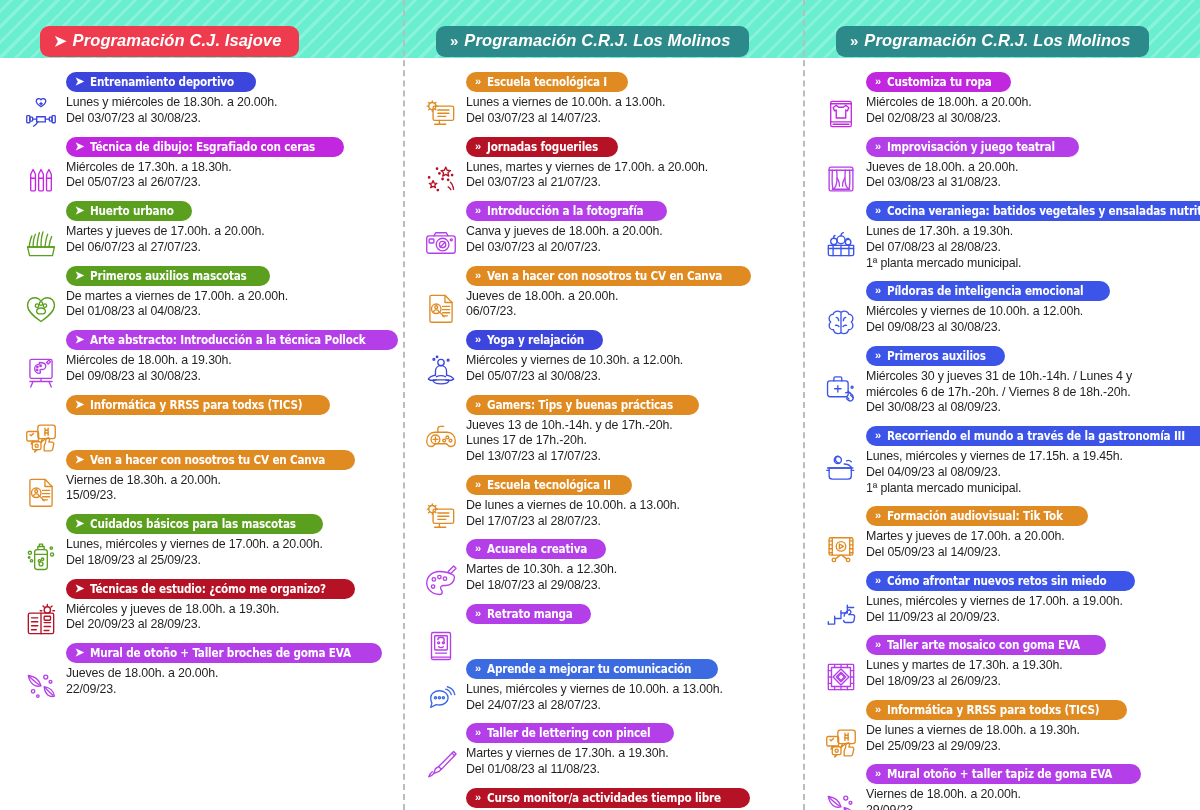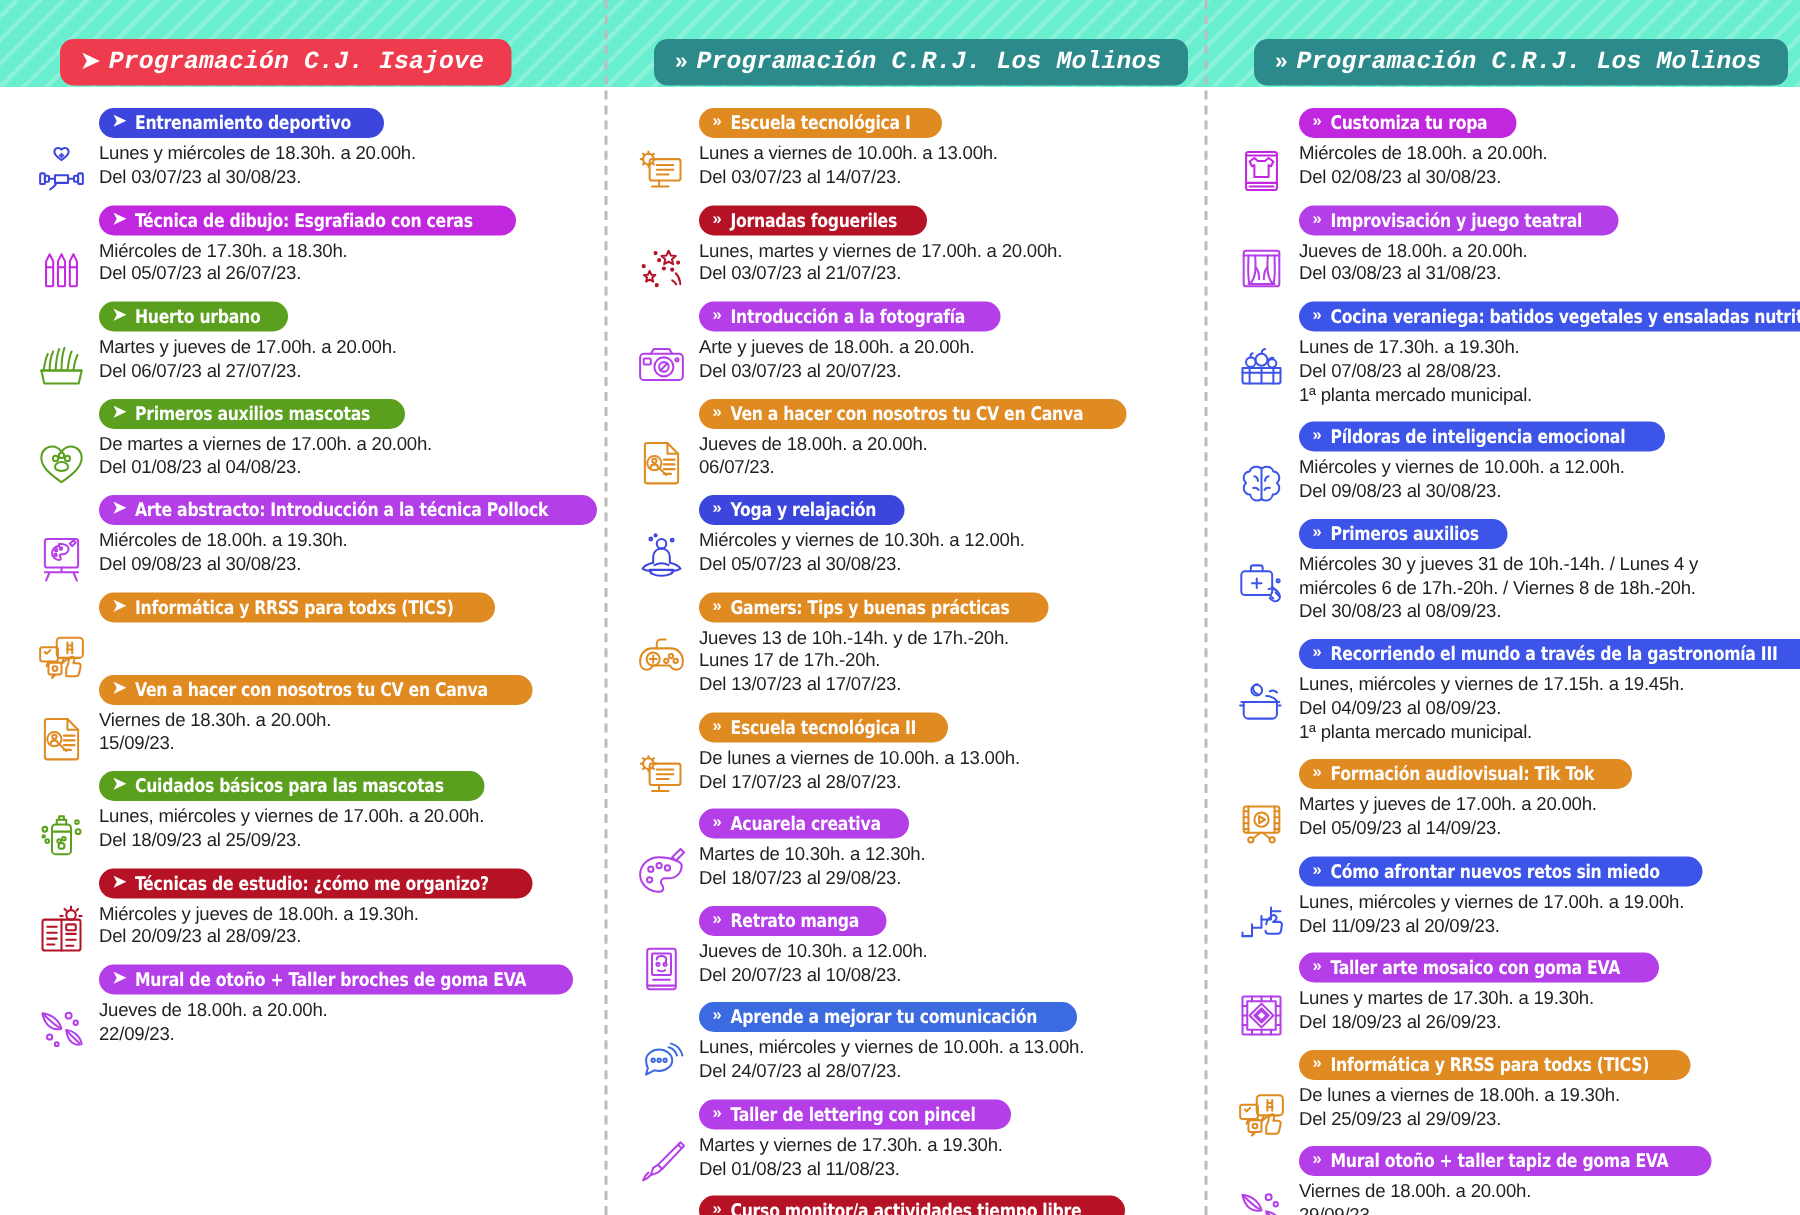--- a/index.html
+++ b/index.html
@@ -54,21 +54,21 @@
     padding: 5px 18px 7px 14px;
     border-radius: 9px;
     color: #ffffff;
     white-space: nowrap;
   }
   .col-header .hdr-arrow {
     font-size: 15px; font-weight: bold; line-height: 1;
     letter-spacing: -2px;
   }
   .col-header .hdr-title {
-    font-family: Liberation Mono, monospace;
+    font-family: Liberation Sans, sans-serif;
     font-style: italic;
     font-weight: bold;
     font-size: 16.5px;
     letter-spacing: .1px;
   }
 
   
   .activities { padding: 14px 8px 0 8px; }
   .activity {
     position: relative;
@@ -356,21 +356,21 @@
                 <circle cx="26" cy="26" r="8"></circle>
                 <circle cx="26" cy="26" r="4"></circle>
                 <path d="M29 23l-6 6"></path>
                 <rect x="9" y="19" width="6" height="5" rx="1"></rect>
                 <circle cx="37" cy="20" r="1.3"></circle>
               </svg>
             </span><div class="pill" style="background: rgb(180, 63, 232);">
               <span class="p-arrow">»</span>
               <span class="p-title">Introducción a la fotografía</span>
             </div><div class="act-body">
-              <div>Arte y jueves de 18.00h. a 20.00h.</div>
+              <div>Canva y jueves de 18.00h. a 20.00h.</div>
               <div>Del 03/07/23 al 20/07/23.</div>
             </div></div>
           <div class="activity"><span class="act-icon" style="color: rgb(224, 138, 34);">
               <svg viewBox="0 0 48 48" fill="none" stroke="currentColor" stroke-width="1.7" stroke-linecap="round" stroke-linejoin="round">
                 <path d="M12 8h17l9 9v23a2 2 0 0 1-2 2H12a2 2 0 0 1-2-2V10a2 2 0 0 1 2-2z"></path>
                 <path d="M29 8v9h9"></path>
                 <path d="M26 22h9M26 26h9M26 30h9M26 34h6"></path>
                 <circle cx="18" cy="25" r="6"></circle>
                 <path d="M22.5 29.5L28 35"></path>
                 <circle cx="18" cy="23" r="1.8"></circle>
@@ -459,23 +459,20 @@
                 <path d="M12 38h24"></path>
                 <path d="M20 16c0-2 1.5-3 4-3s4 1 4 3c0 1-.5 2-.5 3"></path>
                 <circle cx="21" cy="20" r="1.3"></circle>
                 <circle cx="27" cy="20" r="1.3"></circle>
                 <path d="M21 25c1.5 1.2 4.5 1.2 6 0"></path>
                 <path d="M17 33h14"></path>
               </svg>
             </span><div class="pill" style="background: rgb(180, 63, 232);">
               <span class="p-arrow">»</span>
               <span class="p-title">Retrato manga</span>
-            </div><div class="act-body">
-              <div>Jueves de 10.30h. a 12.00h.</div>
-              <div>Del 20/07/23 al 10/08/23.</div>
             </div></div>
           <div class="activity"><span class="act-icon" style="color: rgb(60, 106, 224);">
               <svg viewBox="0 0 48 48" fill="none" stroke="currentColor" stroke-width="1.7" stroke-linecap="round" stroke-linejoin="round">
                 <path d="M11 20c0-5 5-9 11-9s11 4 11 9-5 9-11 9c-1.4 0-2.7-.2-4-.5L11 32l1.5-5.5C11.6 24.8 11 22.5 11 20z"></path>
                 <circle cx="17" cy="20" r="1.4"></circle>
                 <circle cx="22" cy="20" r="1.4"></circle>
                 <circle cx="27" cy="20" r="1.4"></circle>
                 <path d="M30 9c3.5 1 6 3.5 7 7M32 6c5 1.3 8.5 5 9.5 10"></path>
               </svg>
             </span><div class="pill" style="background: rgb(60, 106, 224);">

